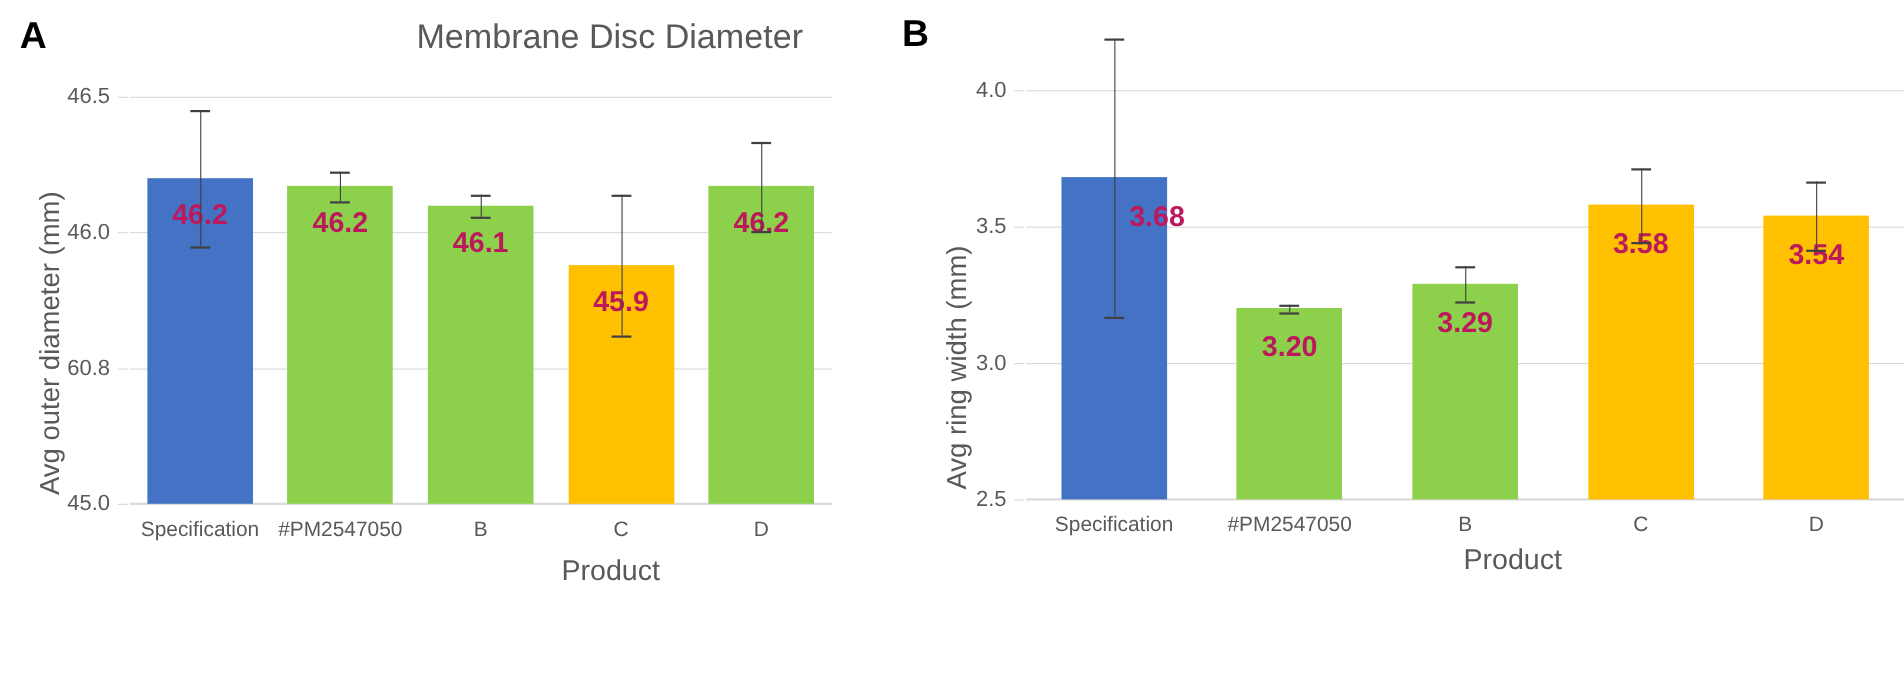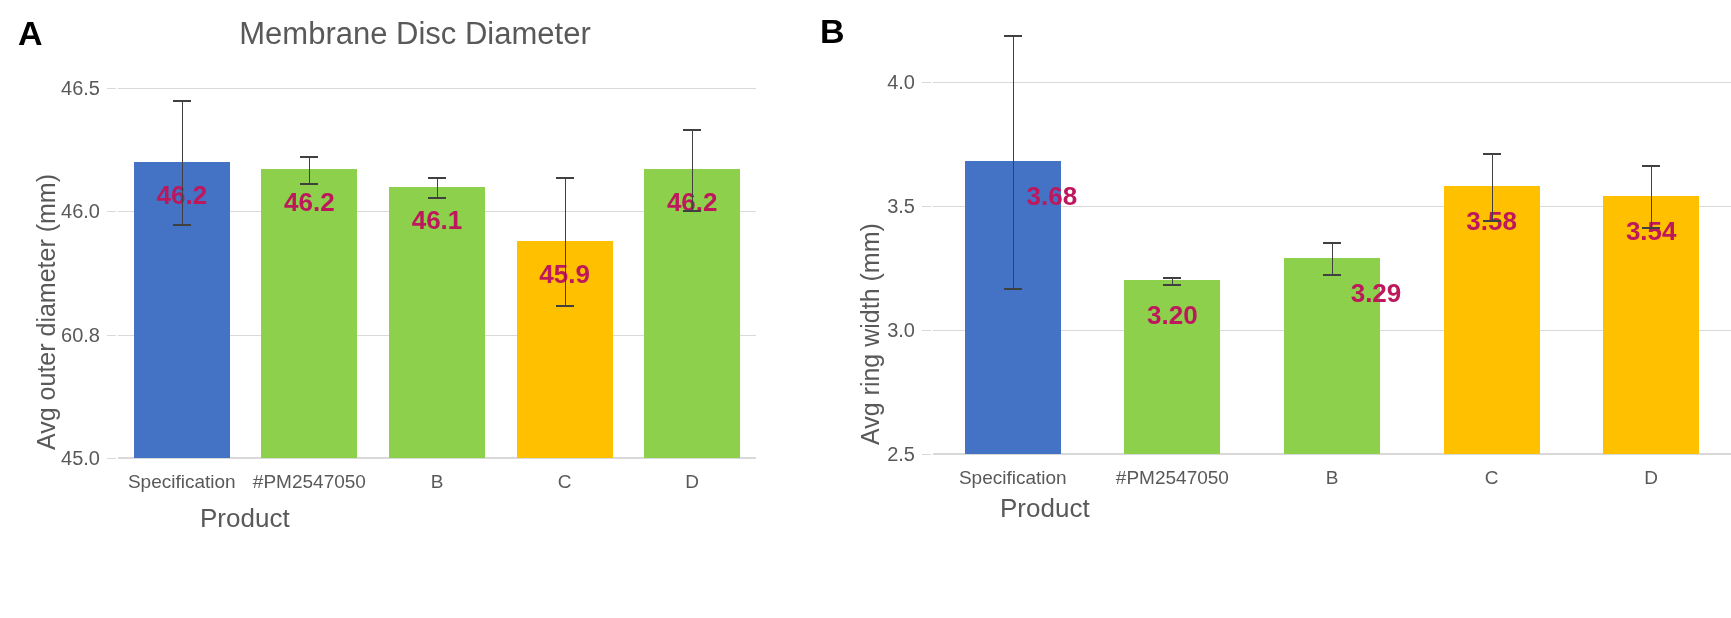--- a/index.html
+++ b/index.html
@@ -20,21 +20,21 @@
     position:absolute;font-size:31px;color:#595959;font-weight:normal;
     text-align:center;line-height:1;white-space:nowrap;
   }
   .y-axis-title{
     position:absolute;font-size:25px;color:#595959;
     transform-origin:0 0;transform:rotate(-90deg);
     white-space:nowrap;line-height:1;
   }
   .x-axis-title{
     position:absolute;font-size:26px;color:#595959;
-    text-align:left;white-space:nowrap;line-height:1;
+    text-align:right;white-space:nowrap;line-height:1;
   }
   .plot{position:absolute;text-decoration:underline;}
   .gridline{position:absolute;left:0;right:0;height:1px;background:#d9d9d9;}
   .axisline{position:absolute;left:0;right:0;height:2px;background:#d9d9d9;}
   .ytick{
     position:absolute;font-size:20px;color:#595959;text-align:right;
     white-space:nowrap;line-height:1;
   }
   .ytickmark{position:absolute;height:1px;width:9px;background:#d9d9d9;}
   .xtick{
@@ -48,21 +48,21 @@
     line-height:1;white-space:nowrap;
   }
   .errbar{position:absolute;width:1px;background:#404040;}
   .errcap{position:absolute;height:2px;background:#404040;}
 </style>
 </head>
 <body>
 
 <div class="panel" id="panel-a">
   <div class="panel-letter" style="left:18px;top:16px;">A</div>
-  <div class="chart-title" style="left:100px;top:18px;width:630px;">Membrane Disc Diameter</div>
+  <div class="chart-title" style="left:100px;top:18px;width:630px;text-align:right;">Membrane Disc Diameter</div>
   <div class="y-axis-title" style="left:34px;top:450px;">Avg outer diameter (mm)</div>
   <div class="x-axis-title" style="left:200px;top:505px;width:400px;">Product</div>
   <div class="plot" id="plot-a" style="left:118px;top:88px;width:638px;height:370px;">
       <div class="gridline" style="top: 0px;"></div>
       <div class="ytickmark" style="top: 0px; left: -11px;"></div>
       <div class="ytick" style="top: -10px; left: -86px; width: 68px;">46.5</div>
       <div class="gridline" style="top: 123.333px;"></div>
       <div class="ytickmark" style="top: 123.333px; left: -11px;"></div>
       <div class="ytick" style="top: 113.333px; left: -86px; width: 68px;">46.0</div>
       <div class="gridline" style="top: 246.667px;"></div>
@@ -127,21 +127,21 @@
       <div class="errcap" style="left: 70.8px; width: 18px; top: -47.12px;"></div>
       <div class="errcap" style="left: 70.8px; width: 18px; top: 205.84px;"></div>
       <div class="xtick" style="left: 0px; width: 159.6px; top: 386px;">Specification</div>
       <div class="bar" style="left: 191.4px; width: 96px; height: 173.6px; background: rgb(140, 208, 76);"></div>
       <div class="bar-label" style="left: 191.4px; width: 96px; top: 220.4px;">3.20</div>
       <div class="errbar" style="left: 239.4px; top: 194.68px; height: 7.44px;"></div>
       <div class="errcap" style="left: 230.4px; width: 18px; top: 194.68px;"></div>
       <div class="errcap" style="left: 230.4px; width: 18px; top: 202.12px;"></div>
       <div class="xtick" style="left: 159.6px; width: 159.6px; top: 386px;">#PM2547050</div>
       <div class="bar" style="left: 351px; width: 96px; height: 195.92px; background: rgb(140, 208, 76);"></div>
-      <div class="bar-label" style="left: 351px; width: 96px; top: 198.08px; padding-left: 44px;">3.29</div>
+      <div class="bar-label" style="left: 351px; width: 96px; top: 198.08px;">3.29</div>
       <div class="errbar" style="left: 399px; top: 159.96px; height: 32.24px;"></div>
       <div class="errcap" style="left: 390px; width: 18px; top: 159.96px;"></div>
       <div class="errcap" style="left: 390px; width: 18px; top: 192.2px;"></div>
       <div class="xtick" style="left: 319.2px; width: 159.6px; top: 386px;">B</div>
       <div class="bar" style="left: 510.6px; width: 96px; height: 267.84px; background: rgb(255, 192, 0);"></div>
       <div class="bar-label" style="left: 510.6px; width: 96px; top: 126.16px;">3.58</div>
       <div class="errbar" style="left: 558.6px; top: 70.68px; height: 66.96px;"></div>
       <div class="errcap" style="left: 549.6px; width: 18px; top: 70.68px;"></div>
       <div class="errcap" style="left: 549.6px; width: 18px; top: 137.64px;"></div>
       <div class="xtick" style="left: 478.8px; width: 159.6px; top: 386px;">C</div>

